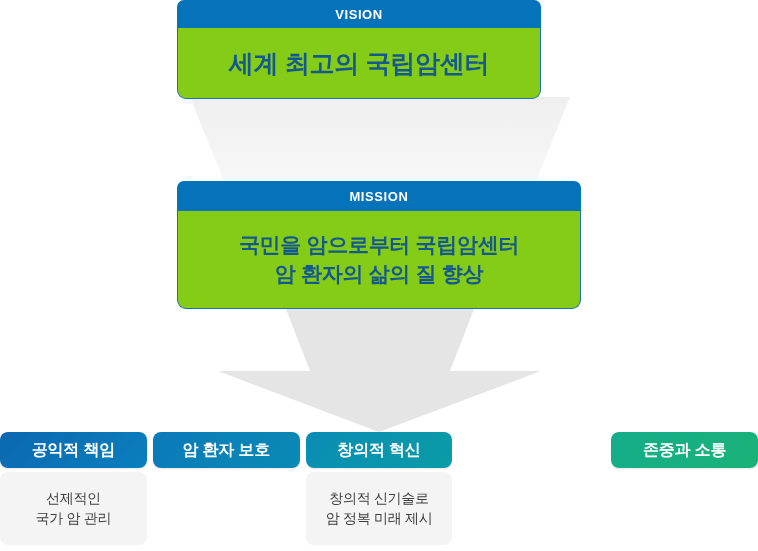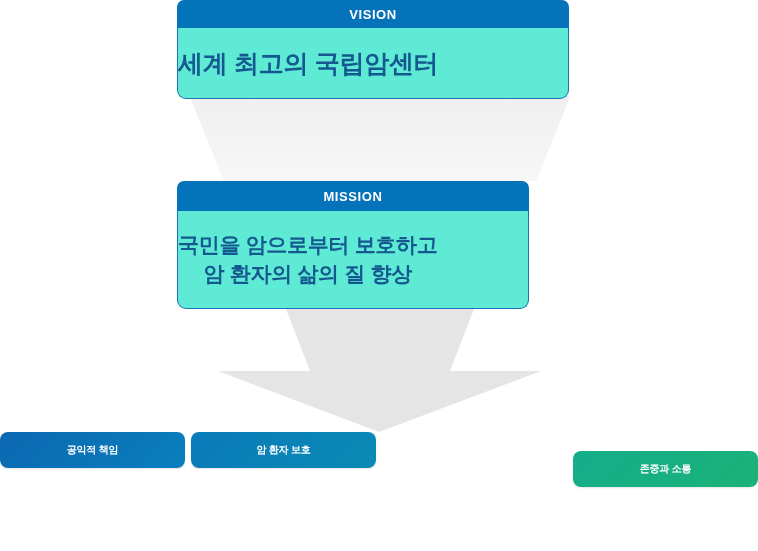--- a/index.html
+++ b/index.html
@@ -45,43 +45,43 @@
     font-weight: bold;
     letter-spacing: 0.6px;
     display: flex;
     align-items: center;
     justify-content: center;
     position: relative;
     z-index: 3;
   }
   .panel-body {
     box-sizing: border-box;
-    background: #5eead4;
+    background: #84cc16;
     border: 1px solid #1a74b5;
     border-top: none;
     border-radius: 0 0 9px 9px;
     display: flex;
     align-items: center;
-    justify-content: flex-start;
+    justify-content: center;
     position: relative;
     z-index: 3;
   }
   .panel-text {
     color: #15588f;
     font-weight: bold;
     text-align: center;
     line-height: 1.38;
     letter-spacing: -0.3px;
   }
 
-  #vision-panel { left: 177px; top: 0px; width: 392px; }
+  #vision-panel { left: 177px; top: 0px; width: 364px; }
   #vision-panel .panel-body { height: 71px; }
   #vision-panel .panel-text { font-size: 25px; }
 
-  #mission-panel { left: 177px; top: 181px; width: 352px; }
+  #mission-panel { left: 177px; top: 181px; width: 404px; }
   #mission-panel .panel-header { height: 30px; }
   #mission-panel .panel-body { height: 98px; }
   #mission-panel .panel-text { font-size: 21px; }
 
   
   #cards-row {
     position: absolute;
     left: 0;
     top: 432px;
     width: 758px;
@@ -93,21 +93,21 @@
   .value-card {
     flex: 1 1 0;
     display: flex;
     flex-direction: column;
     min-width: 0;
   }
   .card-header {
     height: 36px;
     border-radius: 8px;
     color: #ffffff;
-    font-size: 10px;
+    font-size: 16px;
     font-weight: bold;
     letter-spacing: -0.2px;
     display: flex;
     align-items: center;
     justify-content: center;
     box-shadow: 0 1px 2px rgba(0,0,0,0.10);
   }
   .card-body {
     margin-top: 4px;
     height: 73px;
@@ -149,44 +149,53 @@
     <div class="panel-body">
       <div class="panel-text">세계 최고의 국립암센터</div>
     </div>
   </div>
 
   <div class="panel" id="mission-panel">
     <div class="panel-header">
       <span>MISSION</span>
     </div>
     <div class="panel-body">
-      <div class="panel-text" style="white-space: pre-line;">국민을 암으로부터 보호하고
+      <div class="panel-text" style="white-space: pre-line;">국민을 암으로부터 국립암센터
 암 환자의 삶의 질 향상</div>
     </div>
   </div>
 
   <div id="cards-row">
 
     <div class="value-card">
       <div class="card-header" style="background: linear-gradient(135deg, rgb(11, 104, 176) 0%, rgb(10, 127, 189) 100%);">
         <span>공익적 책임</span>
       </div>
+      <div class="card-body">선제적인
+국가 암 관리</div>
     </div>
 
     <div class="value-card">
       <div class="card-header" style="background: linear-gradient(135deg, rgb(10, 122, 185) 0%, rgb(10, 138, 180) 100%);">
         <span>암 환자 보호</span>
       </div>
     </div>
 
-
-    <div class="value-card">
-    </div>
-
-    <div class="value-card">
-      <div class="card-header" style="background: linear-gradient(135deg, rgb(19, 173, 138) 0%, rgb(27, 178, 119) 100%); margin-top: 19px;">
+    <div class="value-card">
+      <div class="card-header" style="background: linear-gradient(135deg, rgb(10, 140, 180) 0%, rgb(10, 156, 166) 100%);">
+        <span>창의적 혁신</span>
+      </div>
+      <div class="card-body">창의적 신기술로
+암 정복 미래 제시</div>
+    </div>
+
+    <div class="value-card">
+    </div>
+
+    <div class="value-card">
+      <div class="card-header" style="background: linear-gradient(135deg, rgb(19, 173, 138) 0%, rgb(27, 178, 119) 100%);">
         <span>존중과 소통</span>
       </div>
     </div>
 
   </div>
 
 </div>
 
 </body></html>

